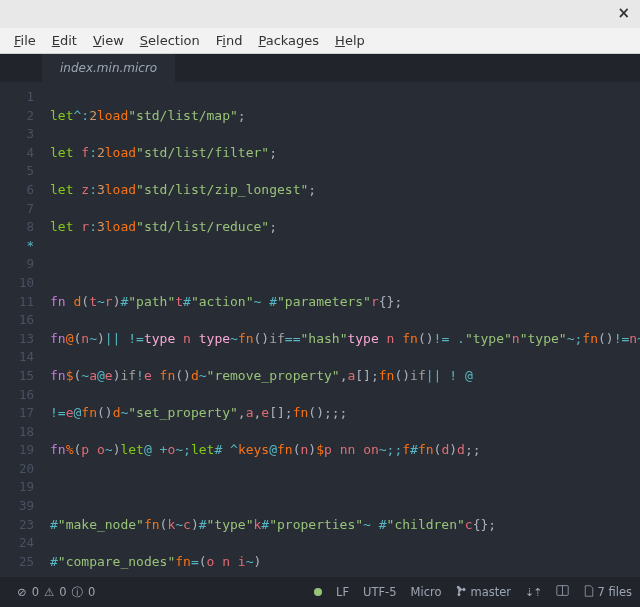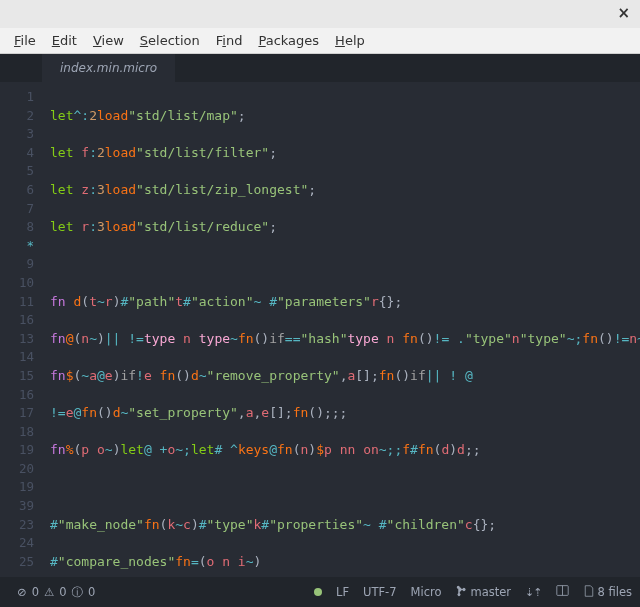--- a/index.html
+++ b/index.html
@@ -130,31 +130,31 @@
     <span class="badge">⊘</span>
       <span>0</span>
     <span class="badge">⚠</span>
       <span>0</span>
     <span class="badge">ⓘ</span>
       <span>0</span>
   </span>
   <span class="status-right">
     <span class="dot"></span>
     <span>LF</span>
-    <span>UTF-7</span>
+    <span>UTF-5</span>
     <span>Micro</span>
     <span>
       <span class="branch-icon"><svg viewBox="0 0 16 16" fill="currentColor">
             <path d="M5 3a2 2 0 1 0-2 2v6a2 2 0 1 0 2 0V9c1 0 2-1 2-2h2a2 2 0 1 0 0-2H7c0-1-1-2-2-2z"></path>
           </svg></span><span>master</span>
     </span>
     <span class="arrows">⇣⇡</span>
     <span><svg viewBox="0 0 16 16" fill="currentColor" width="13" height="13">
           <rect x="1" y="2" width="14" height="12" rx="1" fill="none" stroke="currentColor"></rect>
           <line x1="8" y1="2" x2="8" y2="14" stroke="currentColor"></line>
         </svg></span>
     <span>
       <span class="file-icon"><svg viewBox="0 0 16 16" fill="currentColor">
             <path d="M3 1h7l3 3v11H3z" fill="none" stroke="currentColor"></path>
-          </svg></span><span>8 files</span>
+          </svg></span><span>7 files</span>
     </span>
   </span>
 </div>
 
 </body></html>

